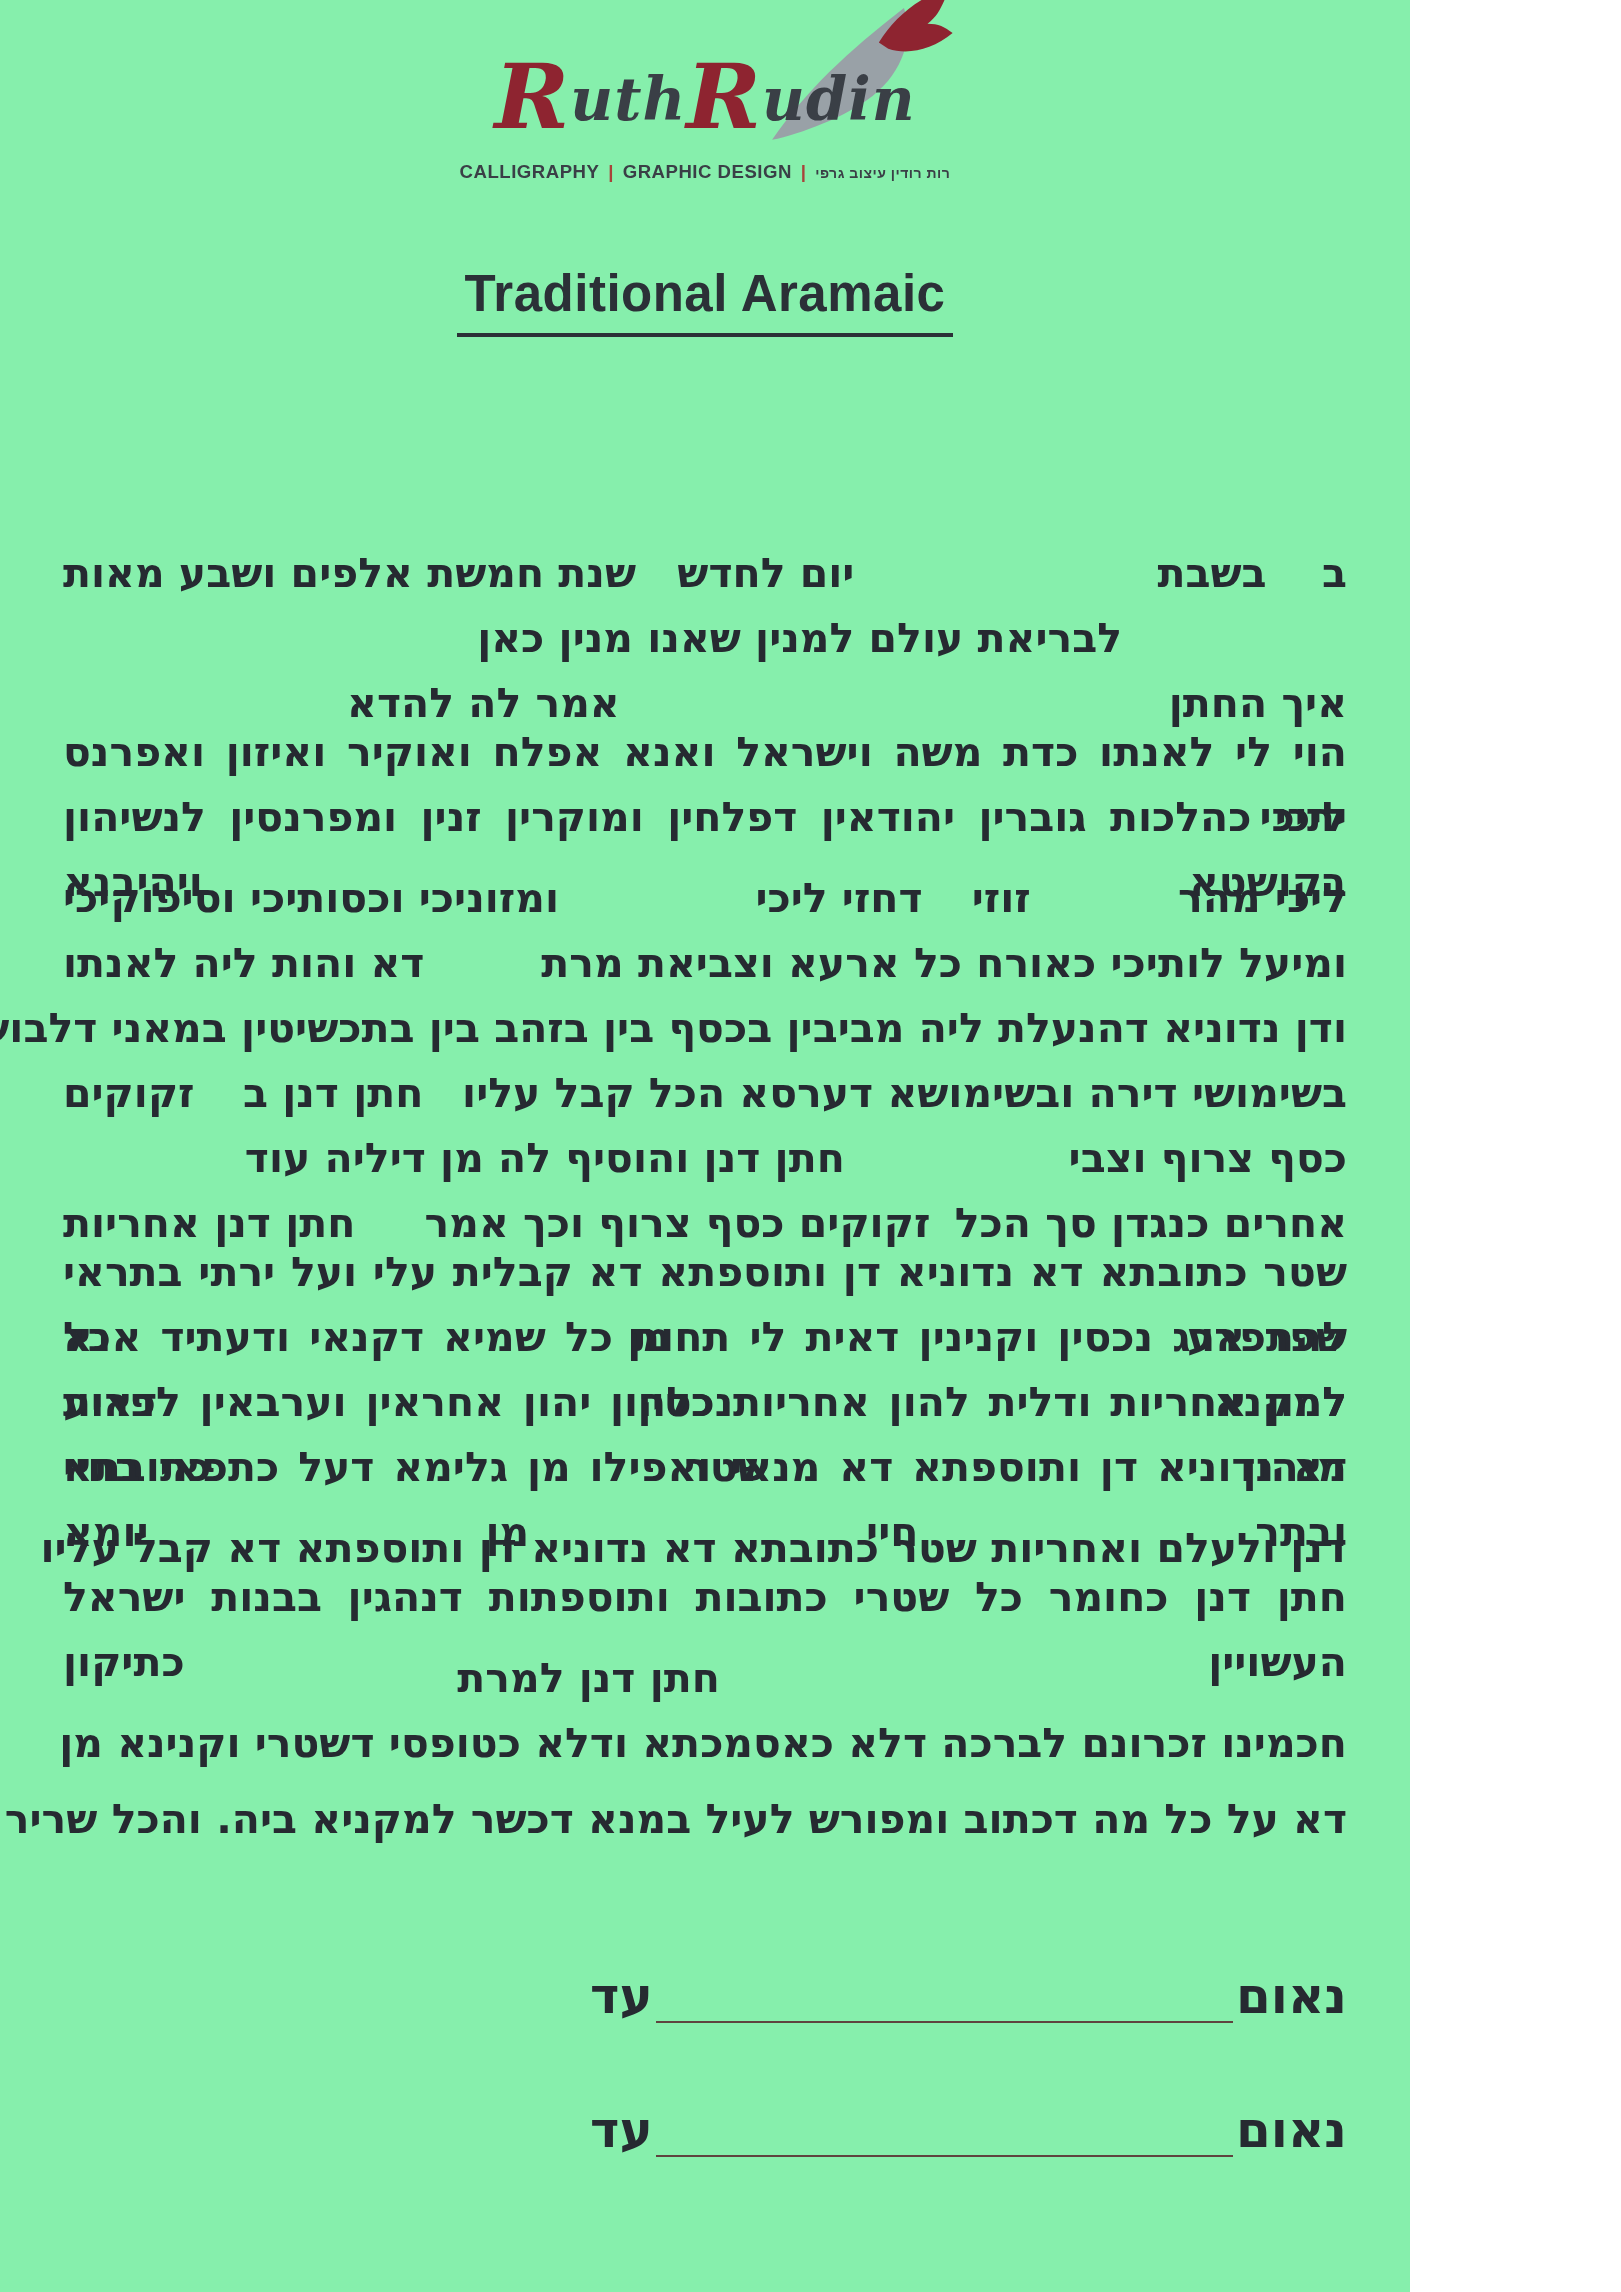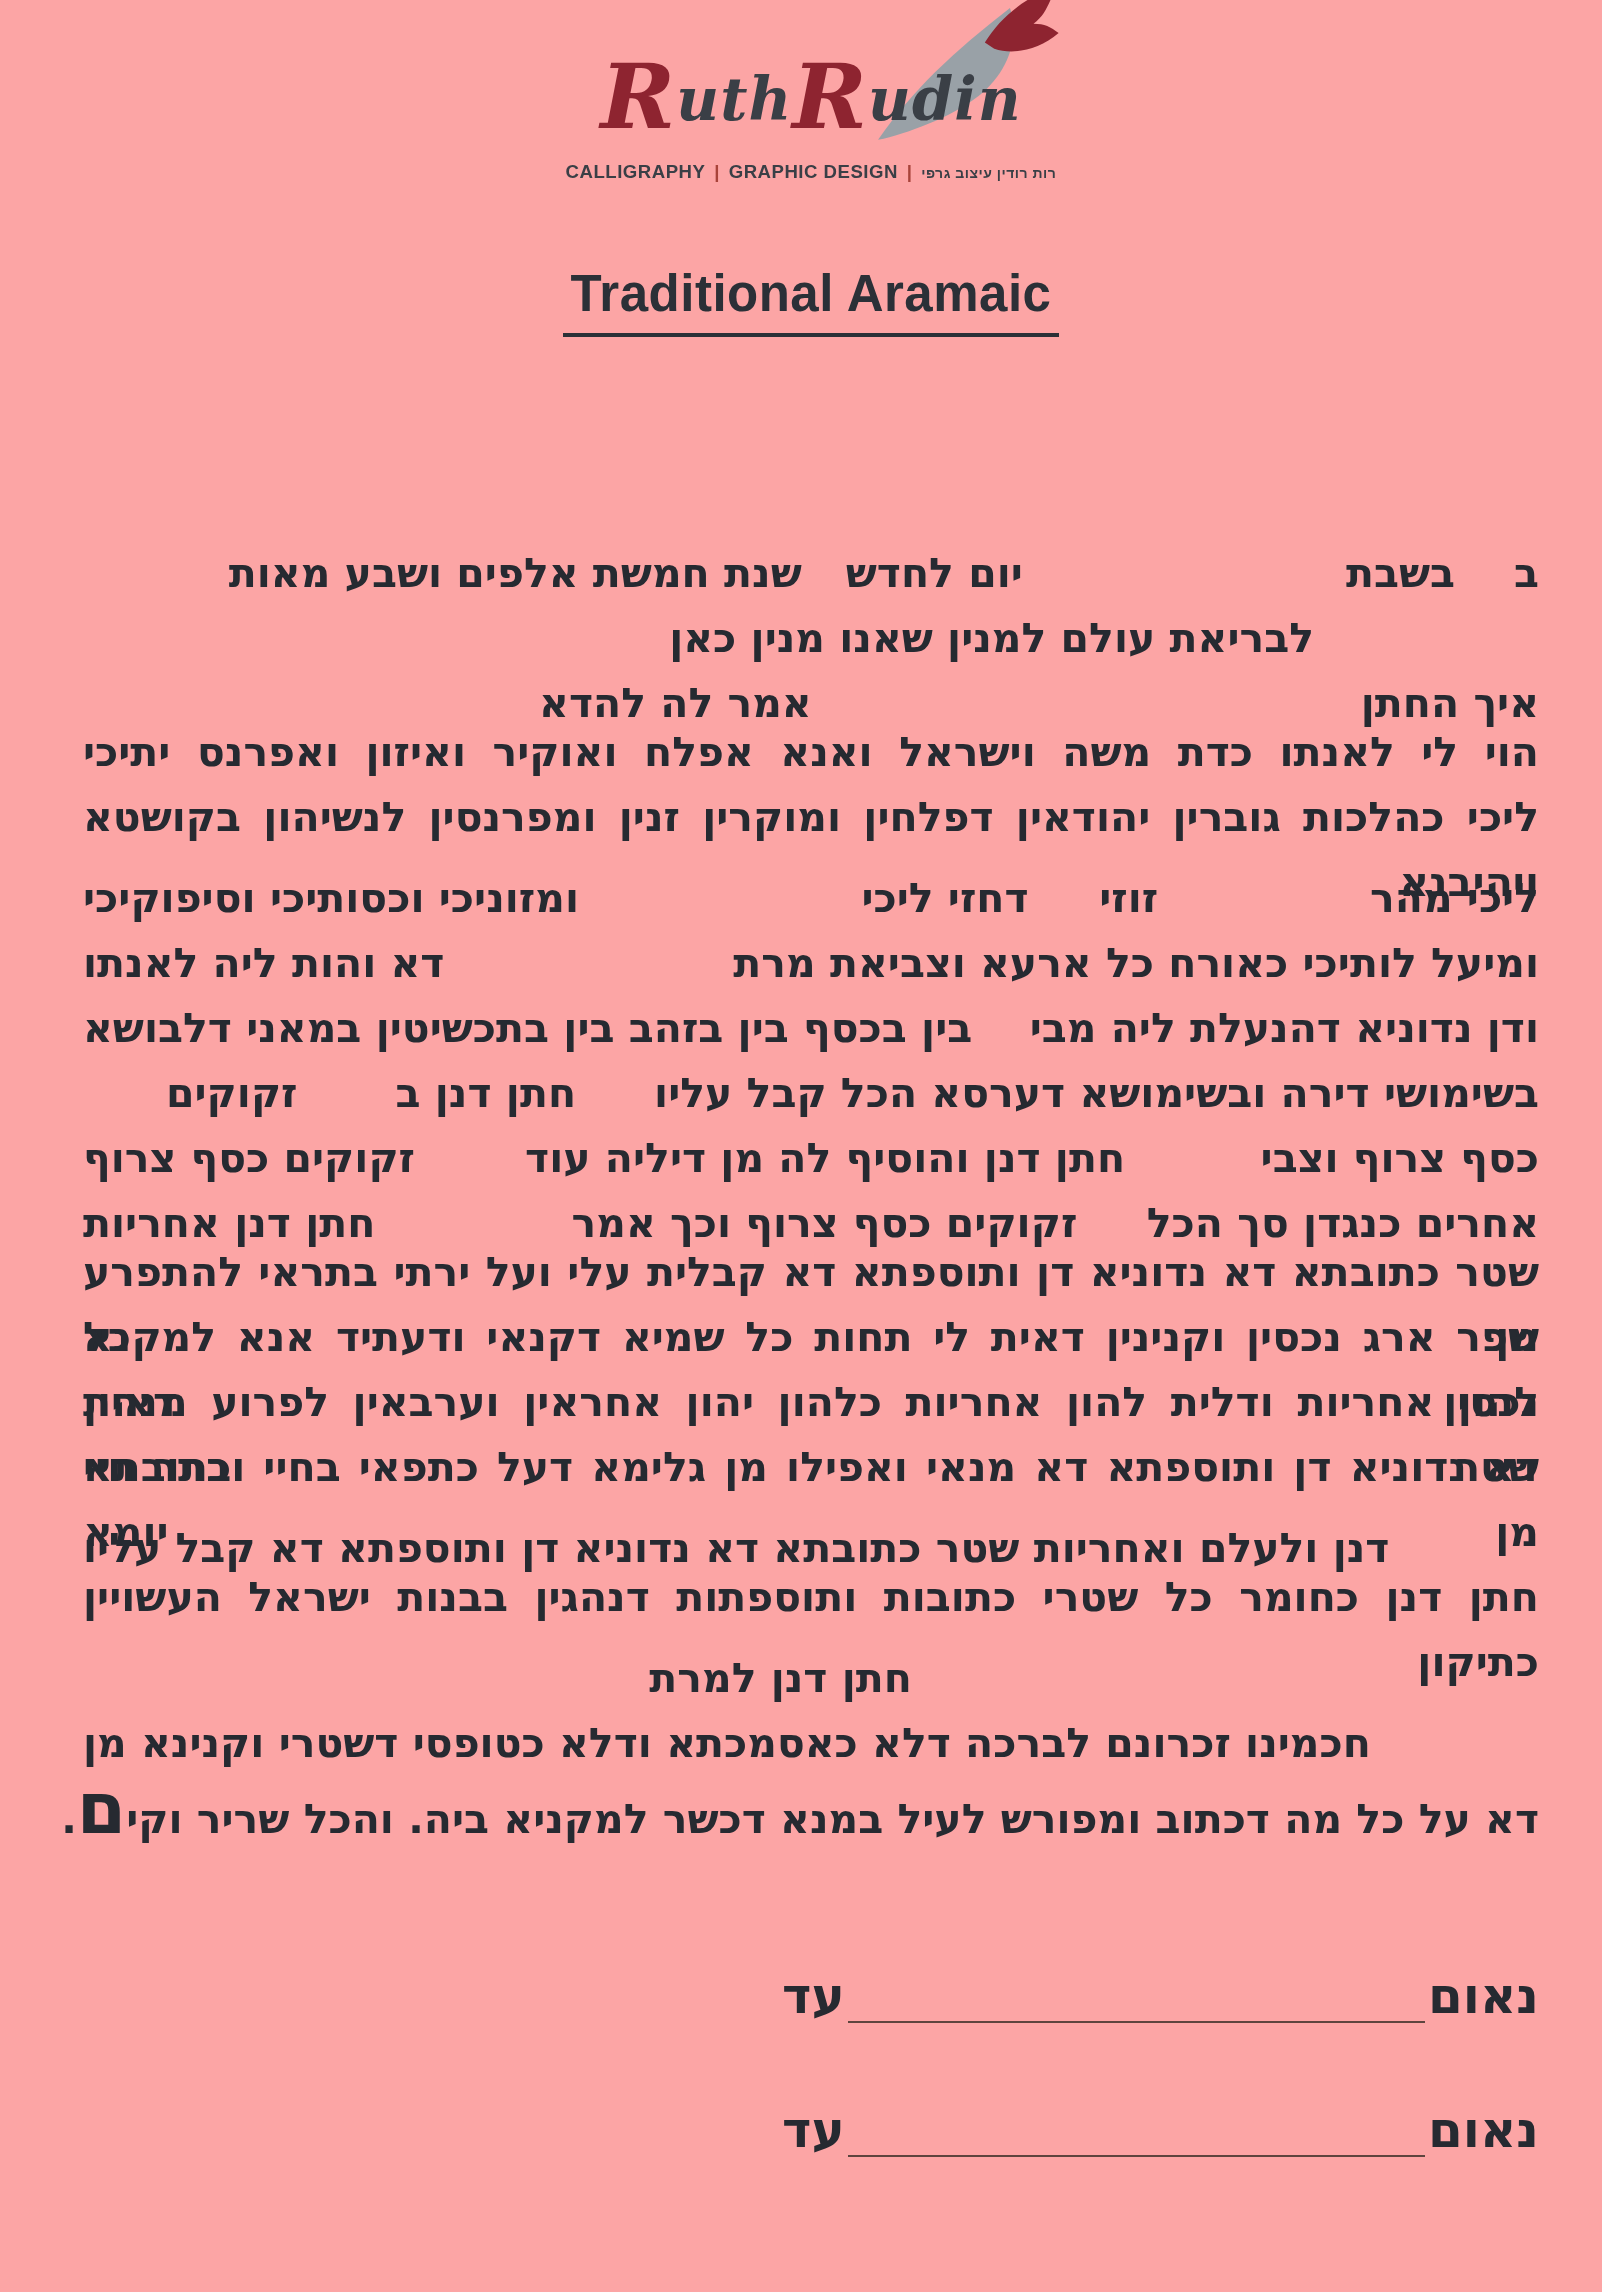--- a/index.html
+++ b/index.html
@@ -1,18 +1,18 @@
 <!DOCTYPE html>
 <html><head>
 <meta charset="utf-8">
 <style>
   html,body{margin:0;padding:0;background:#ffffff;}
   .page{
-    width:1582px;height:2293px;position:relative;background:#fca5a5;
-    font-family:"DejaVu Sans",sans-serif;color:#262a31;overflow:hidden;padding-left:20px;
+    width:1410px;height:2293px;position:relative;background:#86efac;
+    font-family:"DejaVu Sans",sans-serif;color:#262a31;overflow:hidden;
   }
   
   .logo-wrap{padding-top:37px;text-align:center;}
   .logo-mark{position:relative;display:inline-block;}
   .feather{position:absolute;right:-47px;top:-51px;width:206px;height:157px;z-index:1;}
   .wordmark{
     position:relative;z-index:2;font-family:"DejaVu Serif",serif;font-style:italic;
     font-weight:bold;font-size:59px;color:#3a3f46;letter-spacing:1px;line-height:118px;
   }
   .lr{color:#8e2430;font-size:90px;vertical-align:-7.8px;font-family:"DejaVu Serif",serif;}
@@ -110,21 +110,20 @@
         <span class="gap" style="width: 78px;"></span>
         <span class="seg">חתן דנן ב</span>
         <span class="gap" style="width: 98px;"></span>
         <span class="seg">זקוקים</span>
       </div>
       <div class="line fill">
         <span class="seg">כסף צרוף וצבי</span>
         <span class="gap" style="width: 235px;"></span>
         <span class="seg">חתן דנן והוסיף לה מן דיליה עוד</span>
         <span class="gap" style="width: 191px;"></span>
-        <span class="seg">זקוקים כסף צרוף</span>
       </div>
       <div class="line fill">
         <span class="seg">אחרים כנגדן סך הכל</span>
         <span class="gap" style="width: 118px;"></span>
         <span class="seg">זקוקים כסף צרוף וכך אמר</span>
         <span class="gap" style="width: 333px;"></span>
         <span class="seg">חתן דנן אחריות</span>
       </div>
       <div class="line justify">שטר כתובתא דא נדוניא דן ותוספתא דא קבלית עלי ועל ירתי בתראי להתפרע מן כל</div>
       <div class="line justify">שפר ארג נכסין וקנינין דאית לי תחות כל שמיא דקנאי ודעתיד אנא למקנא נכסין דאית</div>

